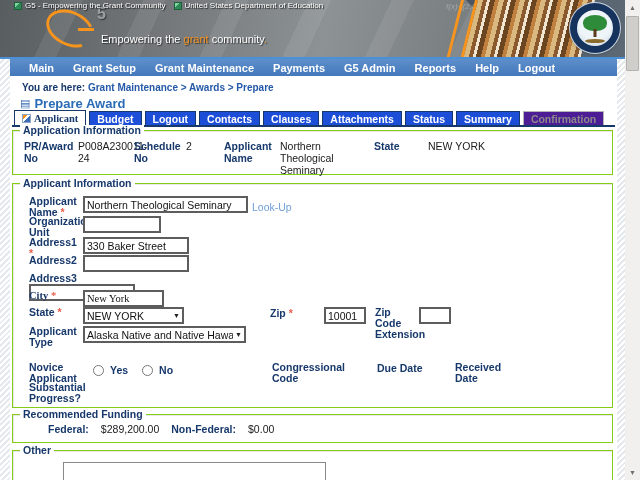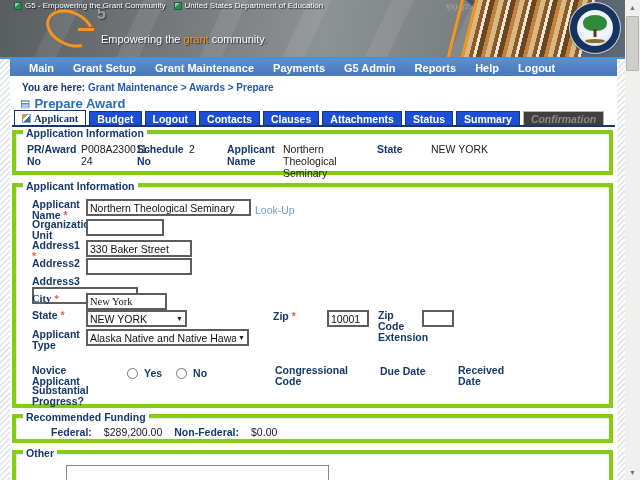--- a/index.html
+++ b/index.html
@@ -64,27 +64,27 @@
   .page-title { position:absolute; left:20px; top:96px; display:flex; align-items:center; gap:4px; }
   .title-icon { font-size:11px; color:#3a6db5; line-height:11px; }
   .title-text { color:#2a6bb5; font-size:13px; font-weight:bold; }
 
   
   .tabs { position:absolute; left:14px; top:110px; display:flex; align-items:flex-end; gap:3px; }
   .tab { height:15px; padding:0 7px; display:flex; align-items:center; gap:3px;
     font-size:10.5px; font-weight:bold; cursor:pointer; white-space:nowrap; }
   .tab.active { background:#fff; color:#17386b; border:1px solid #17386b; border-bottom:none; height:16px;font-family:Liberation Serif, serif; }
   .tab.normal { background:#1d4ed8; color:#fff; border:1px solid #17386b; border-bottom:none; }
-  .tab.disabled { background:#404040; color:#8a8a8a; border:1px solid #b5b5b5; border-bottom:none; cursor:default;font-style:italic; }
+  .tab.disabled { background:#4c1d95; color:#8a8a8a; border:1px solid #b5b5b5; border-bottom:none; cursor:default; }
   .tab-icon { width:9px; height:9px; border:1px solid #8aa5c8; flex:none;
     background:linear-gradient(135deg,#f7941d 0 30%,#ffffff 30% 55%,#3a6db5 55% 100%); }
   .tab-underline { position:absolute; left:12px; top:125px; width:603px; height:2px; background:#17386b; }
 
   
-  .fs { position:absolute; border:4px solid #84cc16; box-shadow:inset 1px 1px 0 #e8e8e8; background:#fff; }
+  .fs { position:absolute; border:1px solid #84cc16; box-shadow:inset 1px 1px 0 #e8e8e8; background:#fff; }
   .fs-legend { position:absolute; top:-6px; left:7px; background:#fff; padding:0 3px;
     color:#17386b; font-size:10.5px; font-weight:bold; line-height:11px; }
   .lbl { color:#17386b; font-size:10.5px; font-weight:bold; }
   .val { color:#1a1a1a; font-size:10.5px; }
   .req { color:#e75c4a; font-weight:bold; }
 
   #fs-appinfo { left:12px; top:130px; width:601px; height:45px; }
   .ai-grid { display:grid; grid-template-columns:54px 56px 52px 38px 56px 94px 54px auto;
     padding:9px 0 0 11px; row-gap:6px; align-items:start; }
   .ai-grid .val { padding-right:4px; }
@@ -266,21 +266,21 @@
 
     <div class="frow" style="top:142px;">
       <span class="flabel">Applicant Type</span>
       <div class="sel" style="width:163px;">
         <span class="sel-text">Alaska Native and Native Hawaiian Serving Institutions</span>
         <span class="sel-arrow">▼</span>
       </div>
     </div>
 
 
-    <div class="frow" style="top:178px;gap:31px;">
+    <div class="frow" style="top:178px;">
       <span class="flabel">Novice Applicant</span>
       <span class="radio-group">
         <input type="radio" name="novice" style="">
         <span class="radio-lbl">Yes</span>
         <input type="radio" name="novice" style="margin-left: 8px;">
         <span class="radio-lbl">No</span>
       </span>
       <span class="lbl abs" style="left:243px; width:62px; line-height:11px;">Congressional Code</span>
       <span class="lbl abs" style="left:348px;">Due Date</span>
       <span class="lbl abs" style="left:426px; width:50px; line-height:11px;">Received Date</span>

